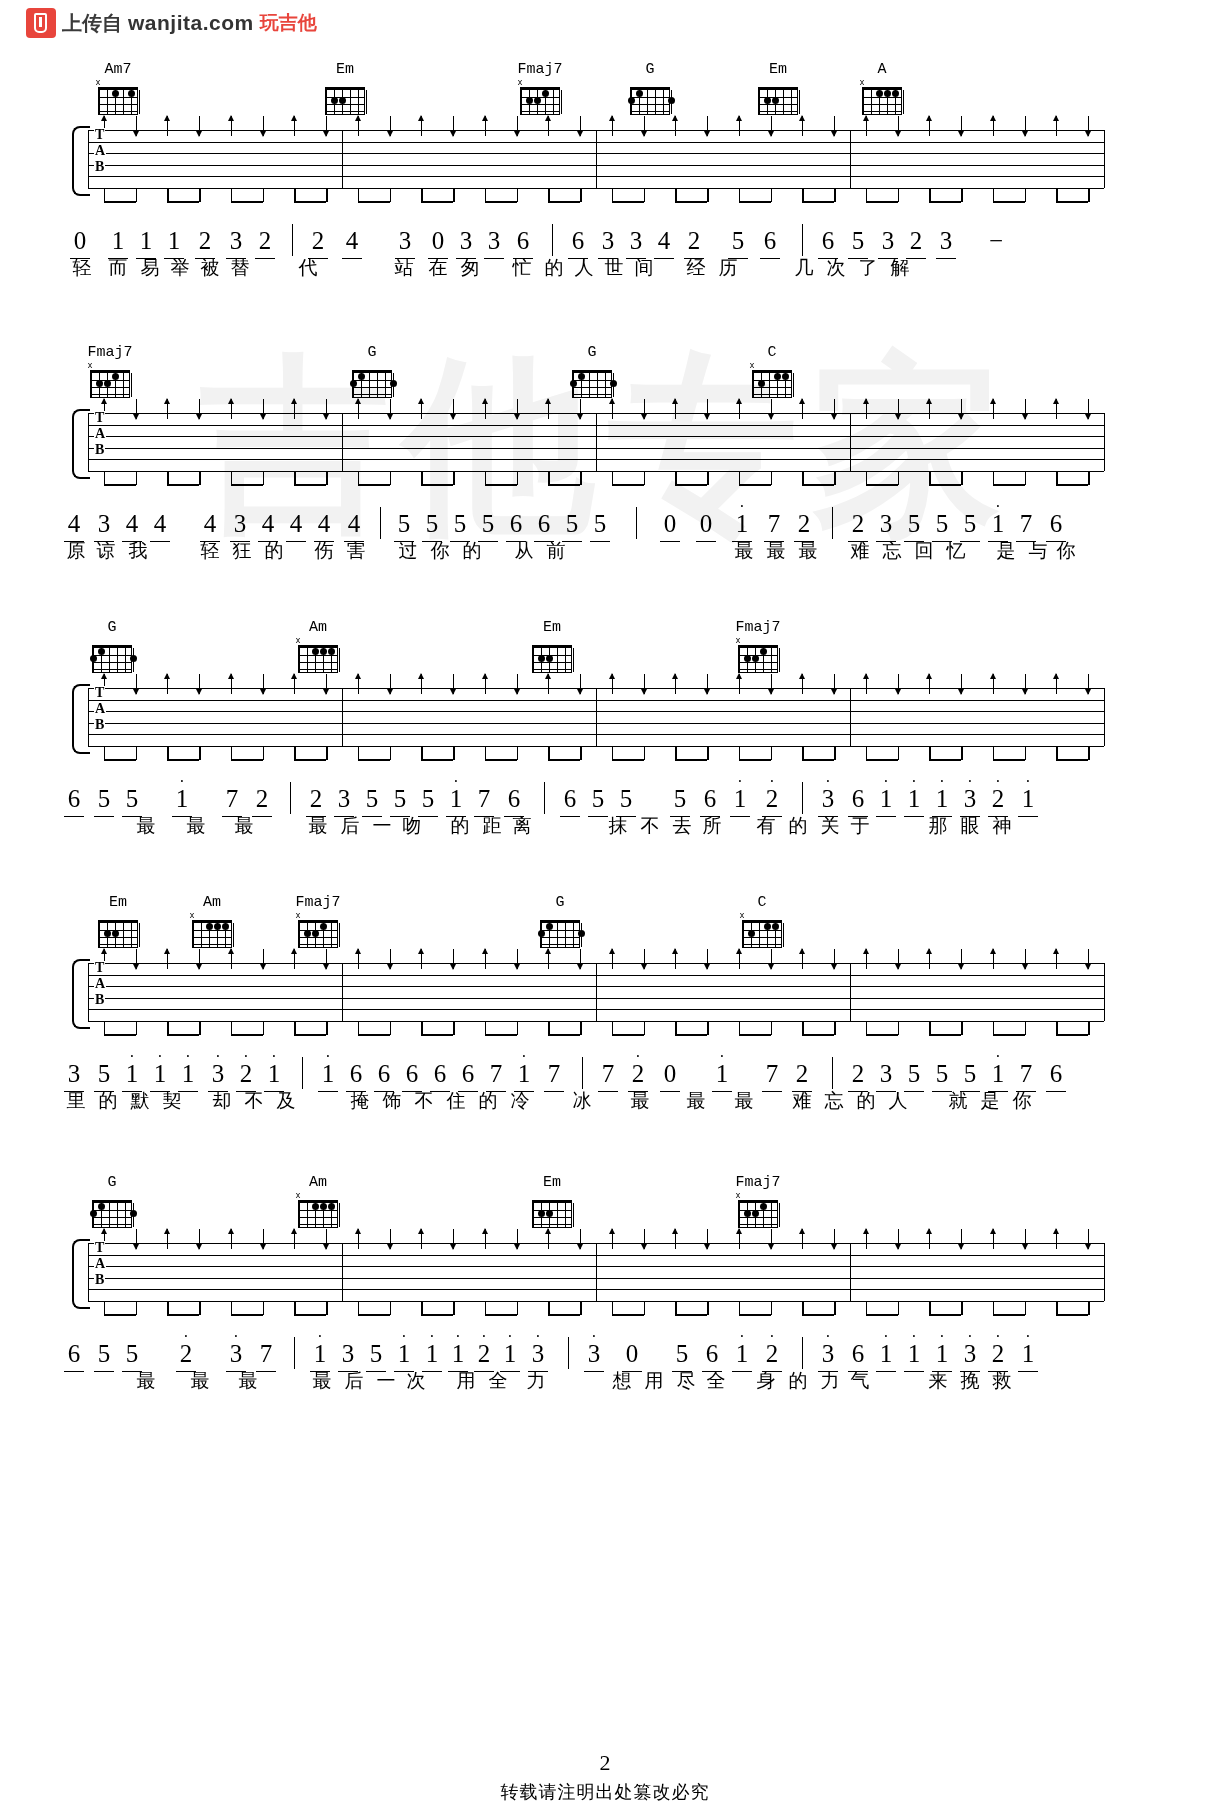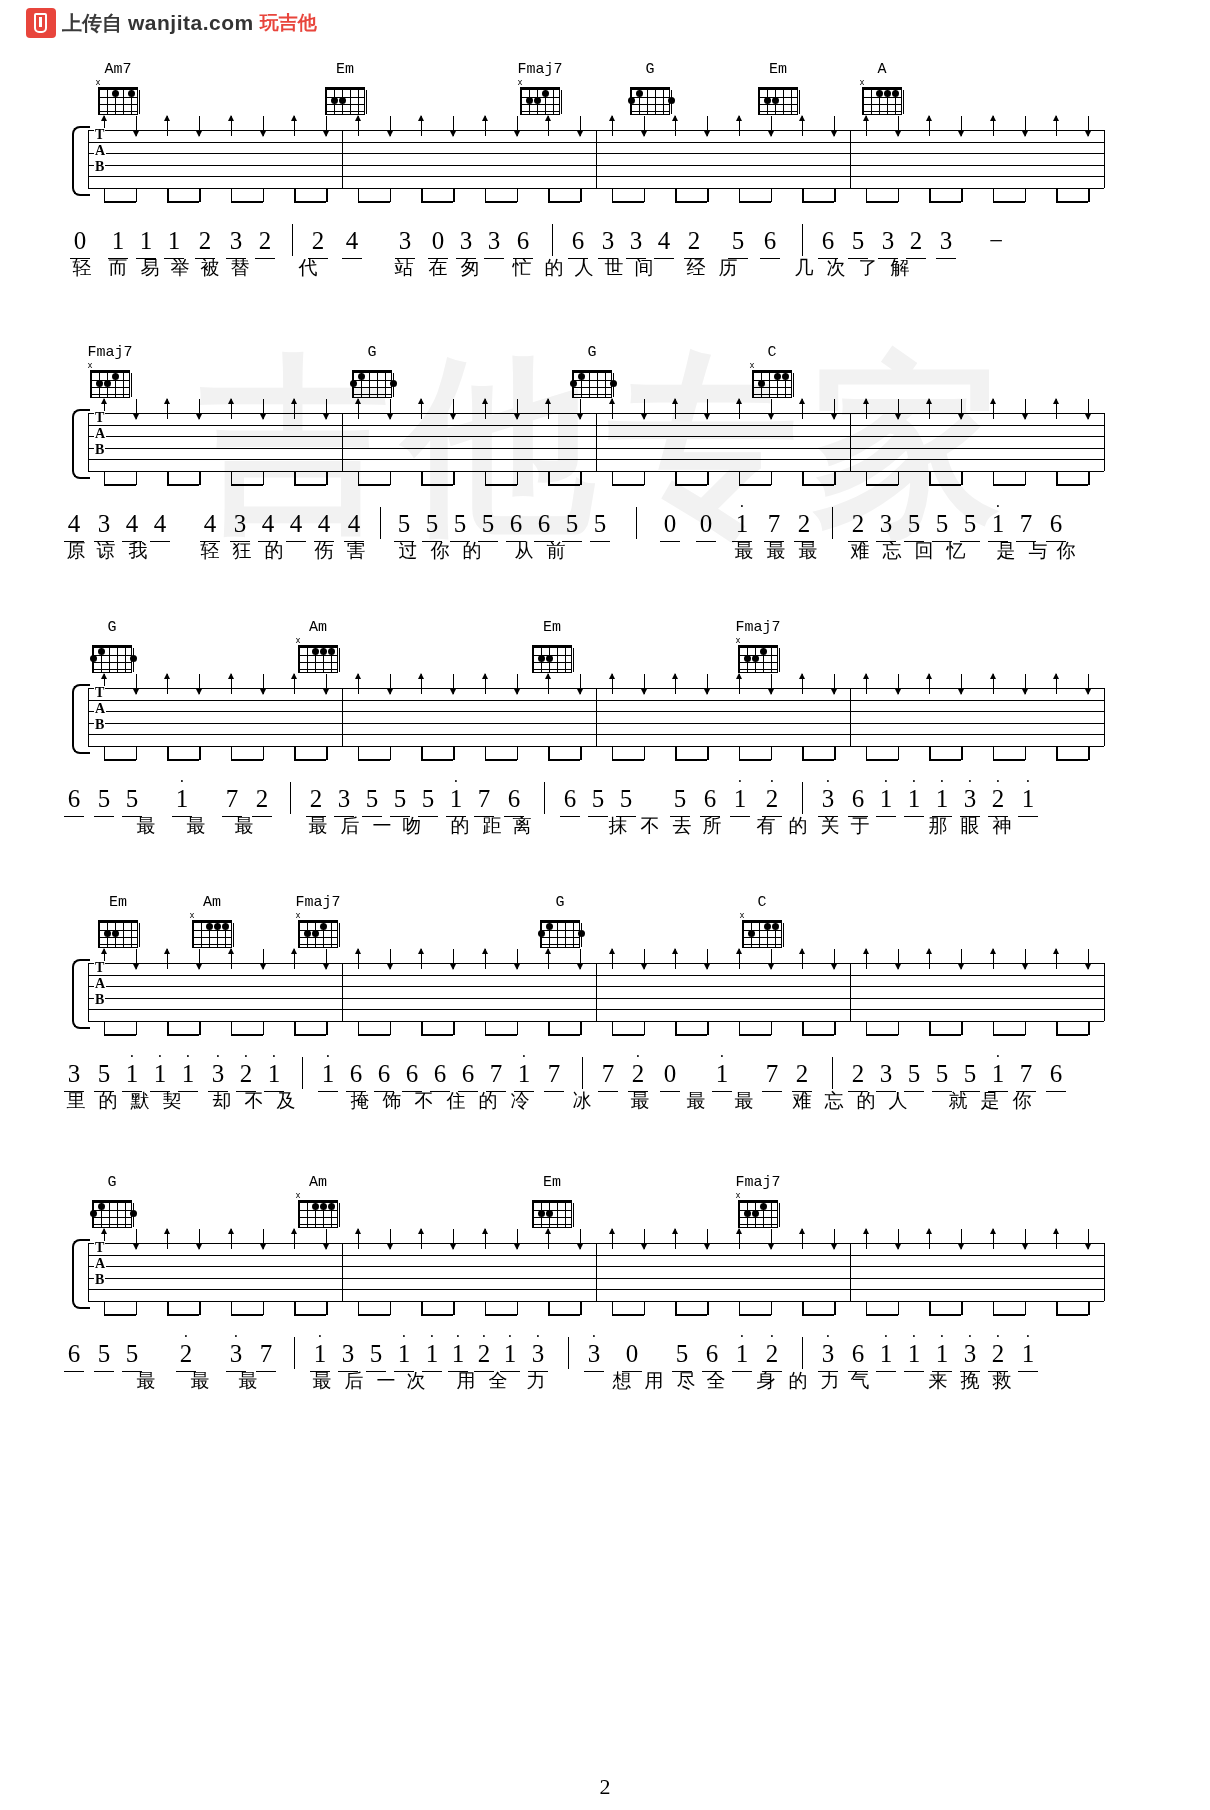--- a/index.html
+++ b/index.html
@@ -1739,13 +1739,14 @@
           <div class="lyr" style="left: 878px;">来</div>
           <div class="lyr" style="left: 910px;">挽</div>
           <div class="lyr" style="left: 942px;">救</div>
         </div>
       </div>
     </div>
   </div>
 
 <div class="footer">
   <div class="page-no">2</div>
+  <div class="notice">转载请注明出处篡改必究</div>
 </div>
 
 </body></html>

